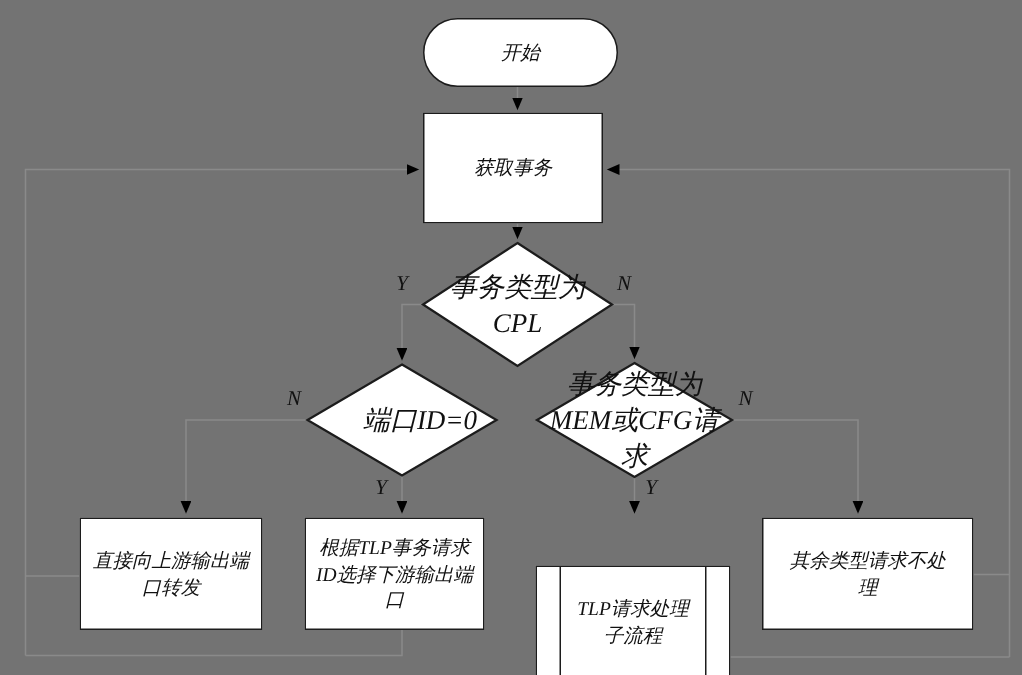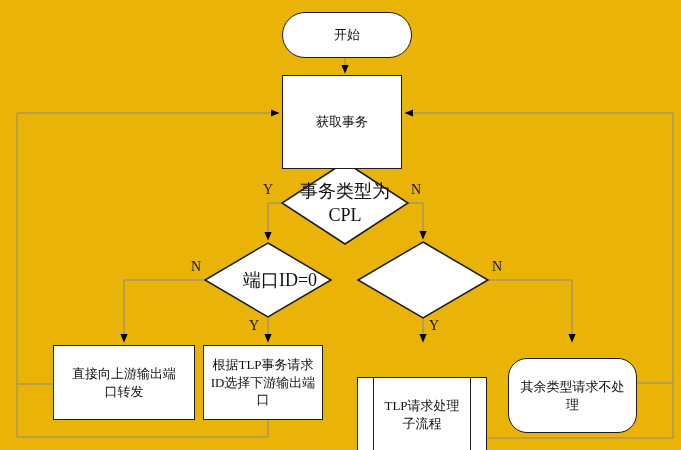--- a/index.html
+++ b/index.html
@@ -1,23 +1,24 @@
 <!DOCTYPE html>
 <html><head>
 <meta charset="utf-8">
 <style>
   html, body { margin: 0; padding: 0; background: #ffffff; }
   #canvas {
     position: relative;
     width: 681px;
     height: 450px;
-    background: #eab308;
+    background: #737373;
     font-family: "Liberation Serif", "DejaVu Serif", serif;
     color: #111;
     overflow: hidden;
+    font-style: italic;
   }
   #wires { position: absolute; left: 0; top: 0; width: 681px; height: 450px; }
   .node {
     position: absolute;
     box-sizing: border-box;
     display: flex;
     align-items: center;
     justify-content: center;
     text-align: center;
     font-size: 13px;
@@ -81,42 +82,45 @@
 
     <g stroke="#1c1c1c" stroke-width="1.5" fill="#ffffff">
       <polygon points="345,162 408,203 345,244 282,203"></polygon>
       <polygon points="268,243 331,280 268,317 205,280"></polygon>
       <polygon points="423,242 488,280 423,318 358,280"></polygon>
     </g>
   </svg>
 
   <div class="node terminator" style="left:282px; top:12px; width:130px; height:46px;">开始</div>
 
-  <div class="node process" style="left:282px; top:75px; width:120px; height:94px;">获取事务</div>
+  <div class="node process" style="left:282px; top:75px; width:120px; height:74px;">获取事务</div>
 
   <div class="dlabel" style="left:287px; top:194px; width:116px; height:18px;">事务类型为CPL</div>
   <div class="dlabel" style="left:210px; top:271px; width:116px; height:18px;padding-left:12px;">端口ID=0</div>
+  <div class="dlabel" style="left:363px; top:253px; width:120px; height:54px;">事务类型为
+MEM或CFG请
+求</div>
 
   <div class="branch" style="left:260px; top:182px;">Y</div>
   <div class="branch" style="left:408px; top:182px;">N</div>
   <div class="branch" style="left:188px; top:259px;">N</div>
   <div class="branch" style="left:246px; top:318px;">Y</div>
   <div class="branch" style="left:489px; top:259px;">N</div>
   <div class="branch" style="left:426px; top:318px;">Y</div>
 
-  <div class="node process" style="left:53px; top:345px; width:142px; height:75px;">直接向上游输出端
+  <div class="node process" style="left:53px; top:345px; width:122px; height:75px;">直接向上游输出端
 口转发</div>
 
   <div class="node process" style="left:203px; top:345px; width:120px; height:75px;">根据TLP事务请求
 ID选择下游输出端
 口</div>
 
   <div class="node subprocess" style="left:357px; top:345px; width:130px; height:75px;">
     <span class="subbar left"></span>
     <span class="subbar right"></span>
     <span>TLP请求处理
 子流程</span>
   </div>
 
-  <div class="node process" style="left:508px; top:358px; width:129px; height:75px;border-radius:19px;">其余类型请求不处
+  <div class="node process" style="left:508px; top:345px; width:141px; height:75px;">其余类型请求不处
 理</div>
 
 </div>
 
 </body></html>

